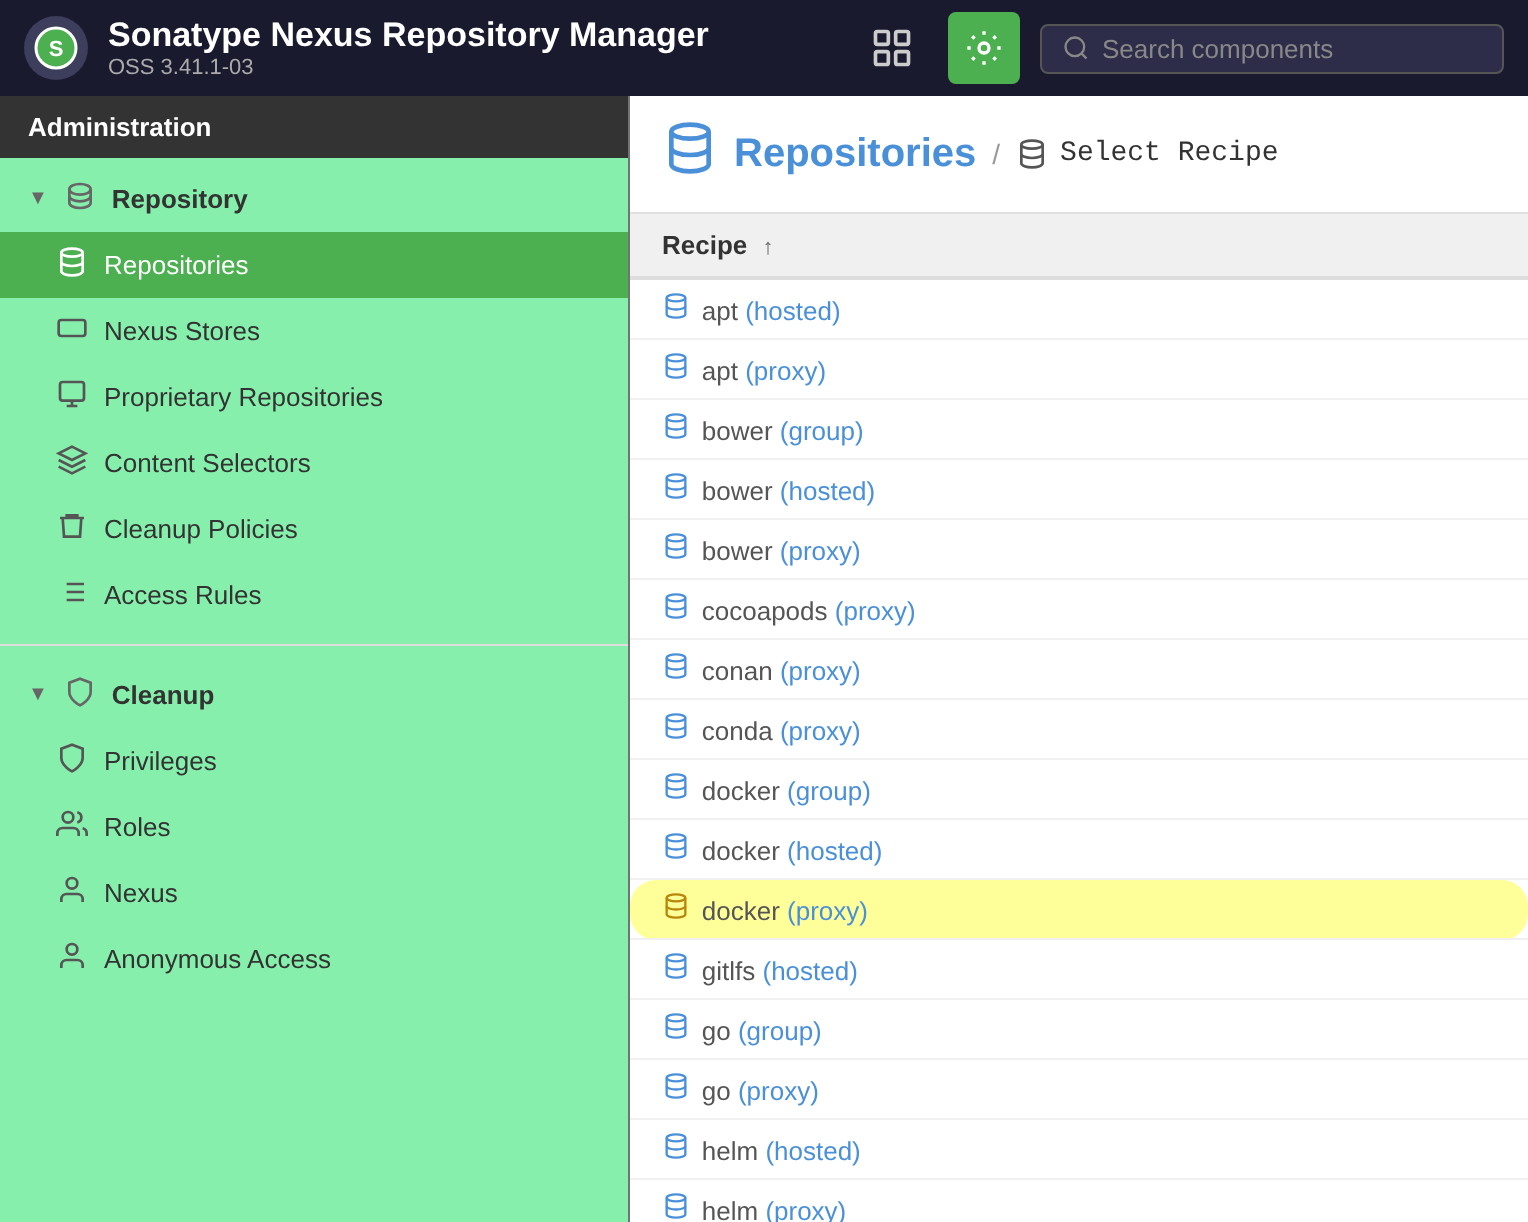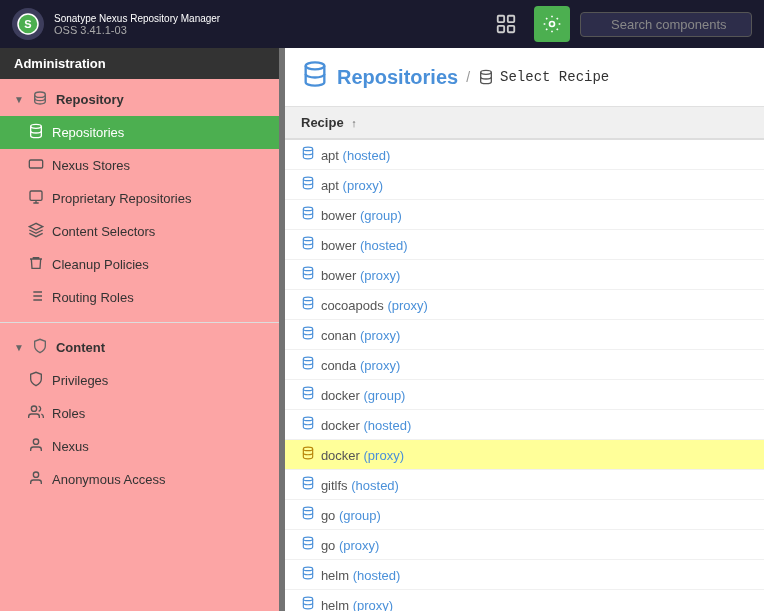--- a/index.html
+++ b/index.html
@@ -19,59 +19,59 @@
       width: 32px; height: 32px;
       background: #3d3d5c;
       border-radius: 50%;
       display: flex; align-items: center; justify-content: center;
       color: #fff; font-size: 16px; font-weight: bold;
     }
     .topbar-title {
       color: #fff;
       display: flex; flex-direction: column;
     }
-    .topbar-title .main-title { font-size: 10px; font-weight: 400; }
+    .topbar-title .main-title { font-size: 17px; font-weight: 700; }
     .topbar-title .sub-title { font-size: 11px; color: #aaa; }
     .topbar-spacer { flex: 1; }
     .topbar-icon {
       width: 36px; height: 36px;
       display: flex; align-items: center; justify-content: center;
       color: #ccc; font-size: 18px; cursor: pointer; border-radius: 4px;
     }
     .topbar-icon.active {
       background: #4caf50; color: #fff;
     }
     .topbar-search {
       display: flex; align-items: center;
       background: #2d2d4a;
       border: 1px solid #555;
       border-radius: 4px;
-      padding: 4px 24px;
+      padding: 4px 10px;
       gap: 6px;
       color: #aaa;
-      width: 172px;
+      width: 232px;
     }
     .topbar-search input {
       background: transparent; border: none; outline: none;
       color: #ccc; font-size: 13px; width: 150px;
     }
     .topbar-search input::placeholder { color: #888; }
 
     
     .main-layout {
       display: flex;
       flex: 1;
       overflow: hidden;
     }
 
     
     .sidebar {
-      width: 285px;
-      background: #fca5a5;
-      border-right: 6px solid #737373;
+      width: 315px;
+      background: #86efac;
+      border-right: 1px solid #737373;
       overflow-y: auto;
       flex-shrink: 0;
     }
     .sidebar-header {
       background: #333;
       color: #fff;
       padding: 8px 14px;
       font-size: 13px;
       font-weight: 600;
     }
@@ -141,21 +141,21 @@
       color: #333;
       cursor: pointer;
     }
     .content-table th .sort-arrow { font-size: 11px; color: #666; margin-left: 4px; }
     .content-table td {
       padding: 6px 16px;
       font-size: 13px;
       color: #333;
       border-bottom: 1px solid #f0f0f0;
     }
-    .content-table tr.highlighted td { background: #ffff99; }
+    .content-table tr.highlighted td { background: #ffff99; border-radius: 13px; }
     .row-icon { color: #4a90d9; font-size: 14px; margin-right: 2px; }
     .recipe-text { color: #555; }
     .recipe-type { color: #4a90d9; }
 
     
     .sidebar::-webkit-scrollbar, .content::-webkit-scrollbar { width: 6px; }
     .sidebar::-webkit-scrollbar-thumb, .content::-webkit-scrollbar-thumb { background: #ccc; border-radius: 3px; }
 
     
     .sidebar-sep {
@@ -270,35 +270,35 @@
         </span>
         <span>Cleanup Policies</span>
       </div>
 
       <div class="sidebar-item">
         <span class="item-icon">
           <svg width="16" height="16" viewBox="0 0 24 24" fill="none" stroke="#555" stroke-width="2">
             <path d="M8 6h13M8 12h13M8 18h13M3 6h.01M3 12h.01M3 18h.01"></path>
           </svg>
         </span>
-        <span>Routing Roles</span>
+        <span>Access Rules</span>
       </div>
     </div>
 
     <div class="sidebar-sep"></div>
 
     <div class="sidebar-section">
       <div class="sidebar-group-header">
         <span class="chevron">▼</span>
         <span>
           <svg width="16" height="16" viewBox="0 0 24 24" fill="none" stroke="#666" stroke-width="2">
             <path d="M12 22s8-4 8-10V5l-8-3-8 3v7c0 6 8 10 8 10z"></path>
           </svg>
         </span>
-        <span>Content</span>
+        <span>Cleanup</span>
       </div>
 
       <div class="sidebar-item">
         <span class="item-icon">
           <svg width="16" height="16" viewBox="0 0 24 24" fill="none" stroke="#555" stroke-width="2">
             <path d="M12 22s8-4 8-10V5l-8-3-8 3v7c0 6 8 10 8 10z"></path>
           </svg>
         </span>
         <span>Privileges</span>
       </div>

